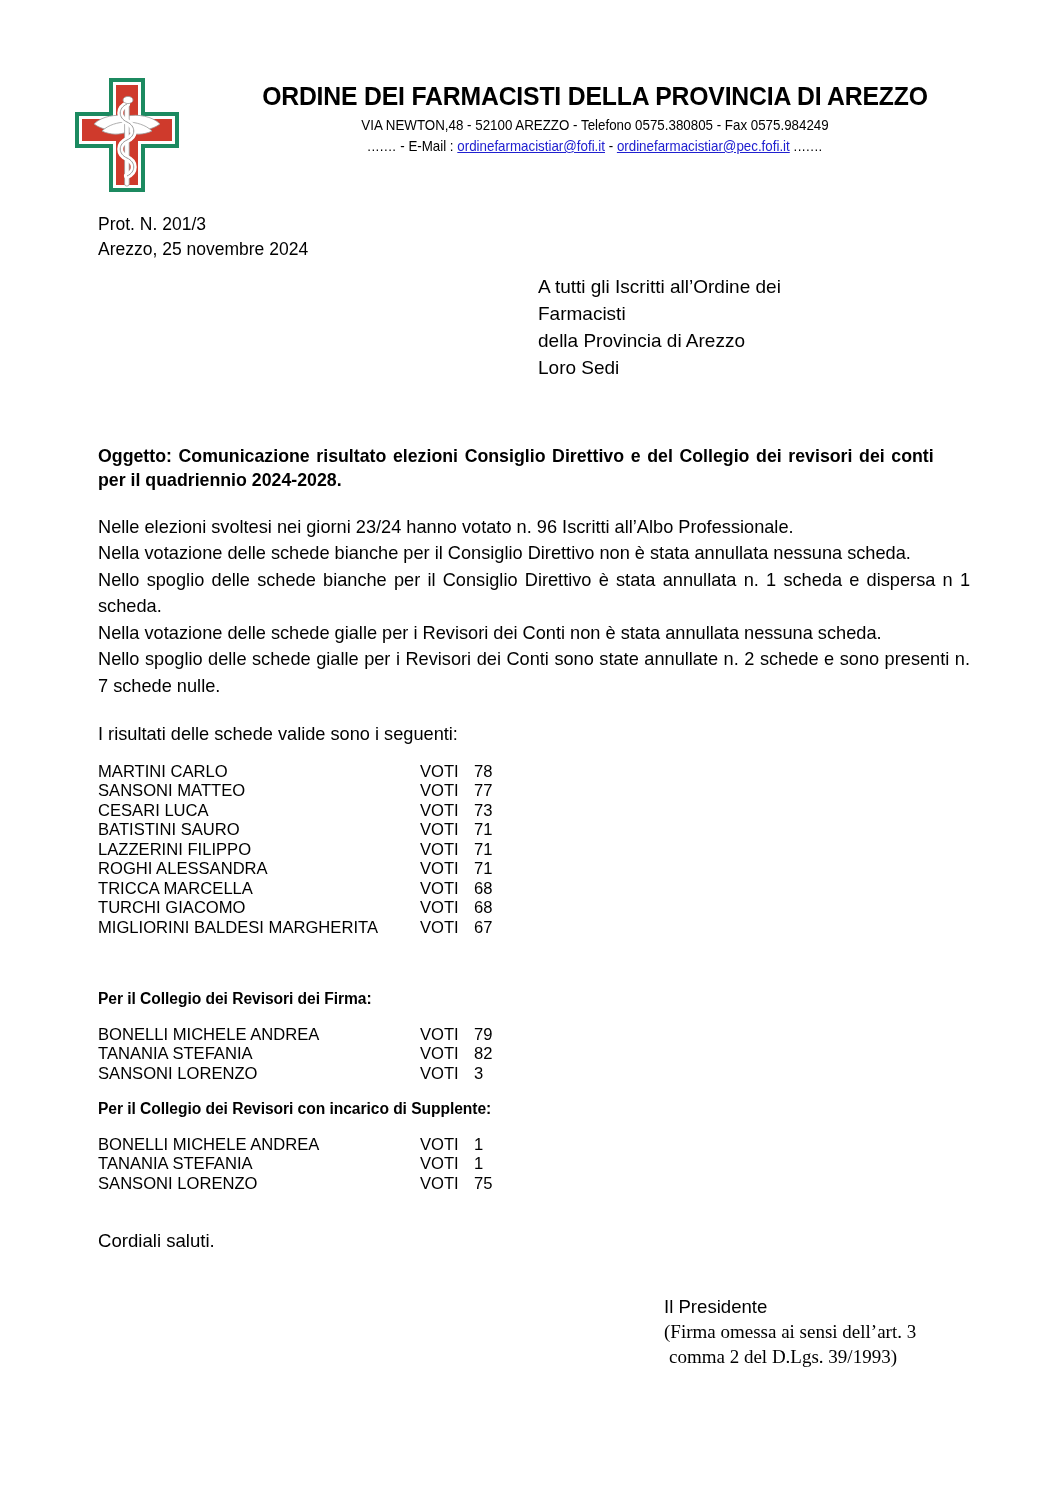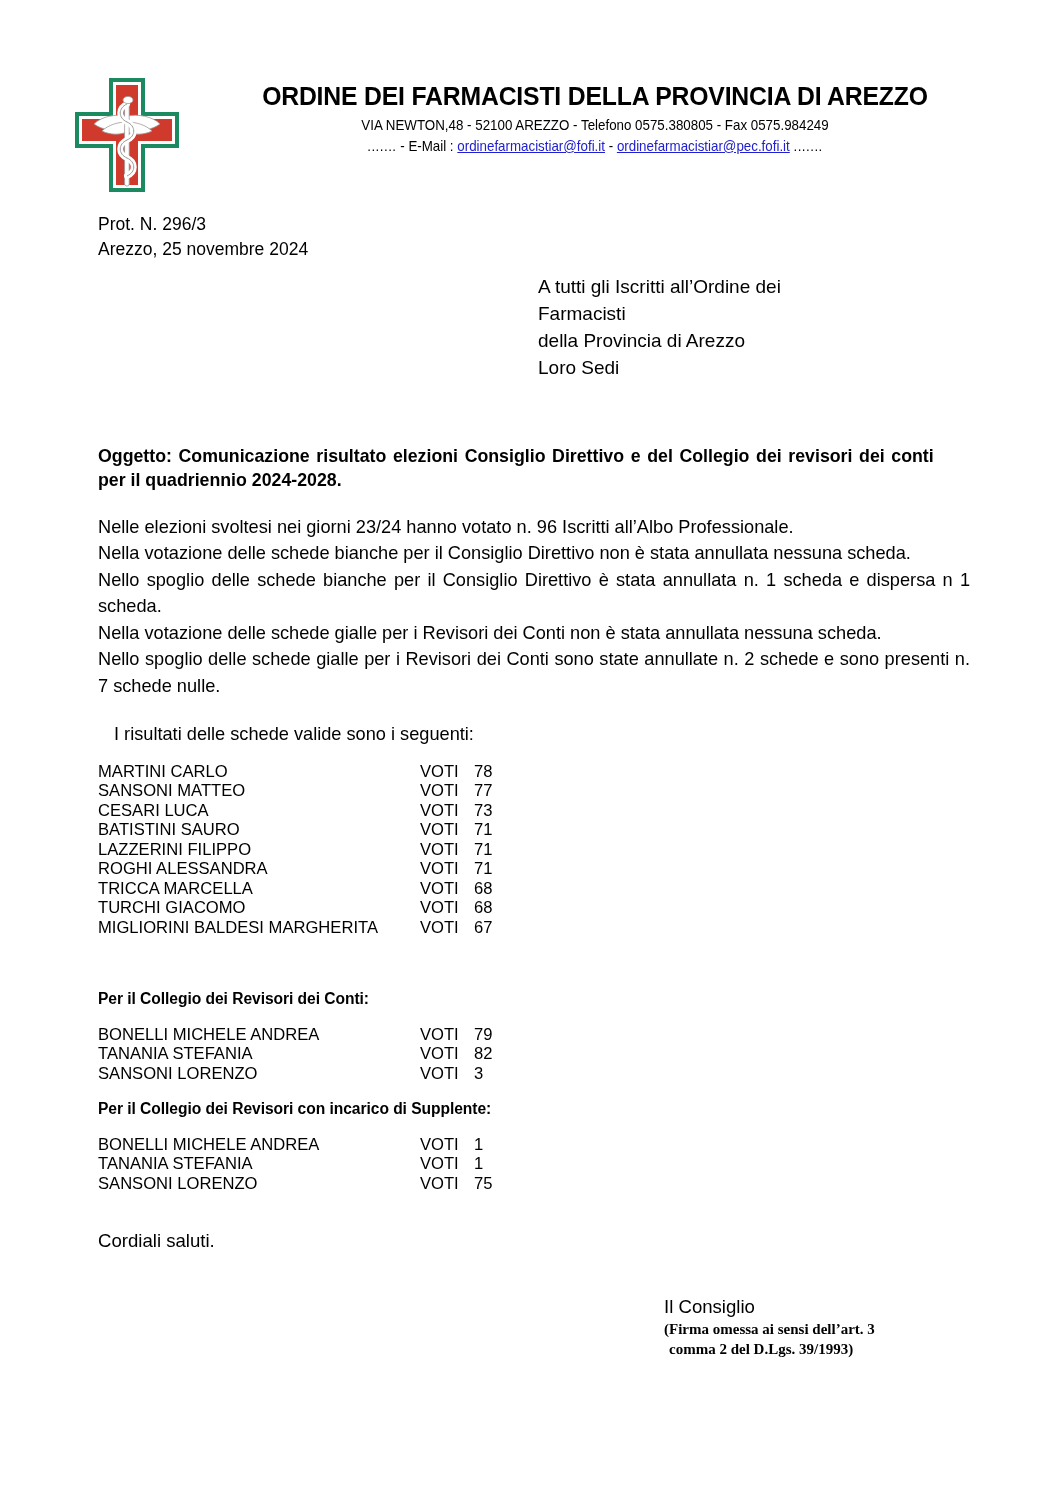--- a/index.html
+++ b/index.html
@@ -129,21 +129,20 @@
     margin: 0;
     text-align: justify;
   }
   .intro p.nojust { text-align: left; }
 
   .results-lead {
     position: absolute;
     left: 0;
     top: 512px;
     font-size: 18.2px;
-    margin-left: 16px;
   }
 
   .section {
     position: absolute;
     left: 0;
     width: 700px;
   }
   .section-title {
     font-size: 15.6px;
     font-weight: bold;
@@ -187,24 +186,23 @@
     top: 1082px;
     width: 340px;
   }
   .sig-sans {
     font-size: 18.6px;
     line-height: 1.42;
     white-space: nowrap;
   }
   .sig-serif {
     font-family: "Liberation Serif", serif;
-    font-size: 15px;
+    font-size: 19px;
     line-height: 1.28;
     white-space: nowrap;
-    font-weight: bold;
   }
   .sig-serif.indent { padding-left: 5px; }
 </style>
 </head>
 <body>
 
 <div class="page">
 
   <div class="letterhead">
 
@@ -247,21 +245,21 @@
         <span>-</span>
         <a class="mail-link" href="#">ordinefarmacistiar@pec.fofi.it</a>
         <span class="dots">.......</span>
       </div>
     </div>
   </div>
 
   <div class="body-area">
 
     <div>
-      <div class="prot">Prot. N.  296/3</div>
+      <div class="prot">Prot. N.  201/3</div>
       <div class="prot">Arezzo,  25 novembre 2024</div>
     </div>
 
     <div class="addressee">
       <div>A tutti gli Iscritti all’Ordine dei</div>
       <div>Farmacisti</div>
       <div>della Provincia di Arezzo</div>
       <div>Loro Sedi</div>
     </div>
 
@@ -321,21 +319,21 @@
         </div>
         <div class="vote-row">
           <span class="vote-name">MIGLIORINI BALDESI MARGHERITA</span>
           <span class="vote-label">VOTI</span>
           <span class="vote-count">67</span>
         </div>
       </div>
     </div>
 
     <div class="section sec-rev">
-      <div class="section-title">Per il Collegio dei Revisori dei Conti:</div>
+      <div class="section-title">Per il Collegio dei Revisori dei Firma:</div>
       <div>
         <div class="vote-row">
           <span class="vote-name">BONELLI MICHELE ANDREA</span>
           <span class="vote-label">VOTI</span>
           <span class="vote-count">79</span>
         </div>
         <div class="vote-row">
           <span class="vote-name">TANANIA STEFANIA</span>
           <span class="vote-label">VOTI</span>
           <span class="vote-count">82</span>
@@ -365,19 +363,19 @@
           <span class="vote-name">SANSONI LORENZO</span>
           <span class="vote-label">VOTI</span>
           <span class="vote-count">75</span>
         </div>
       </div>
     </div>
 
     <div class="closing">Cordiali saluti.</div>
 
     <div class="signature">
-      <div class="sig-sans">Il Consiglio</div>
+      <div class="sig-sans">Il Presidente</div>
       <div class="sig-serif">(Firma omessa ai sensi dell’art. 3</div>
       <div class="sig-serif indent">comma 2 del D.Lgs. 39/1993)</div>
     </div>
 
   </div>
 </div>
 
 </body></html>

